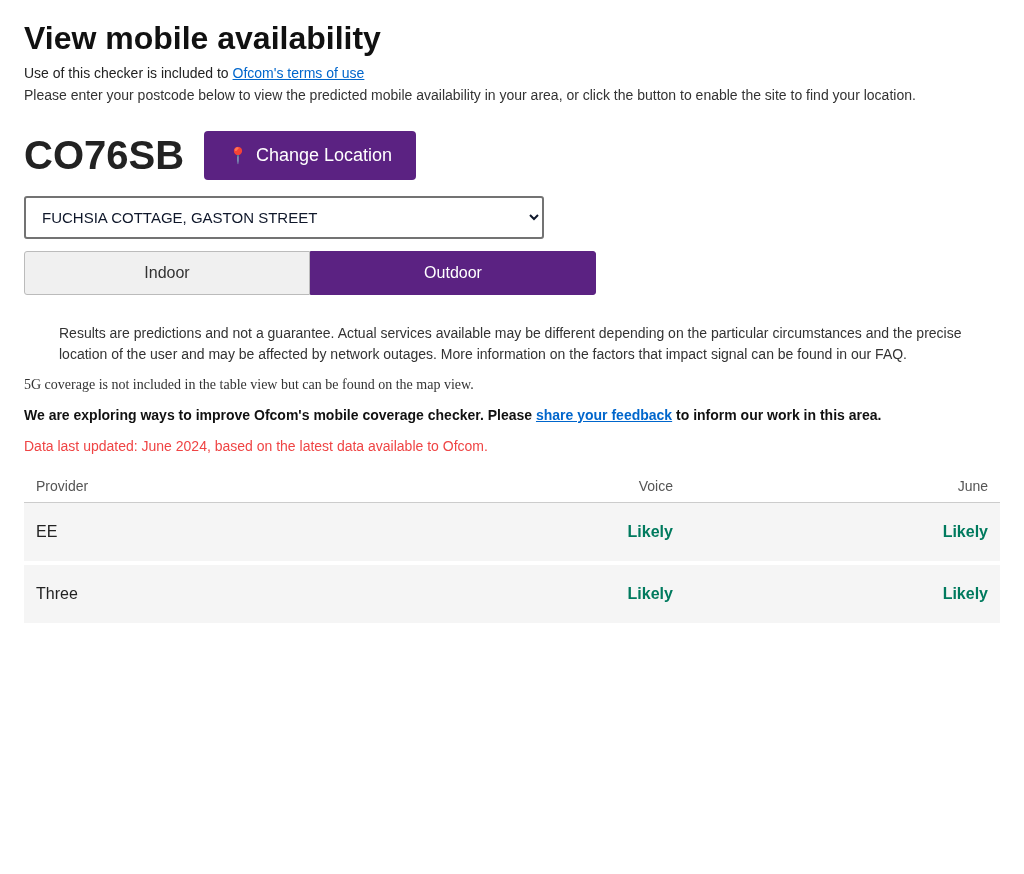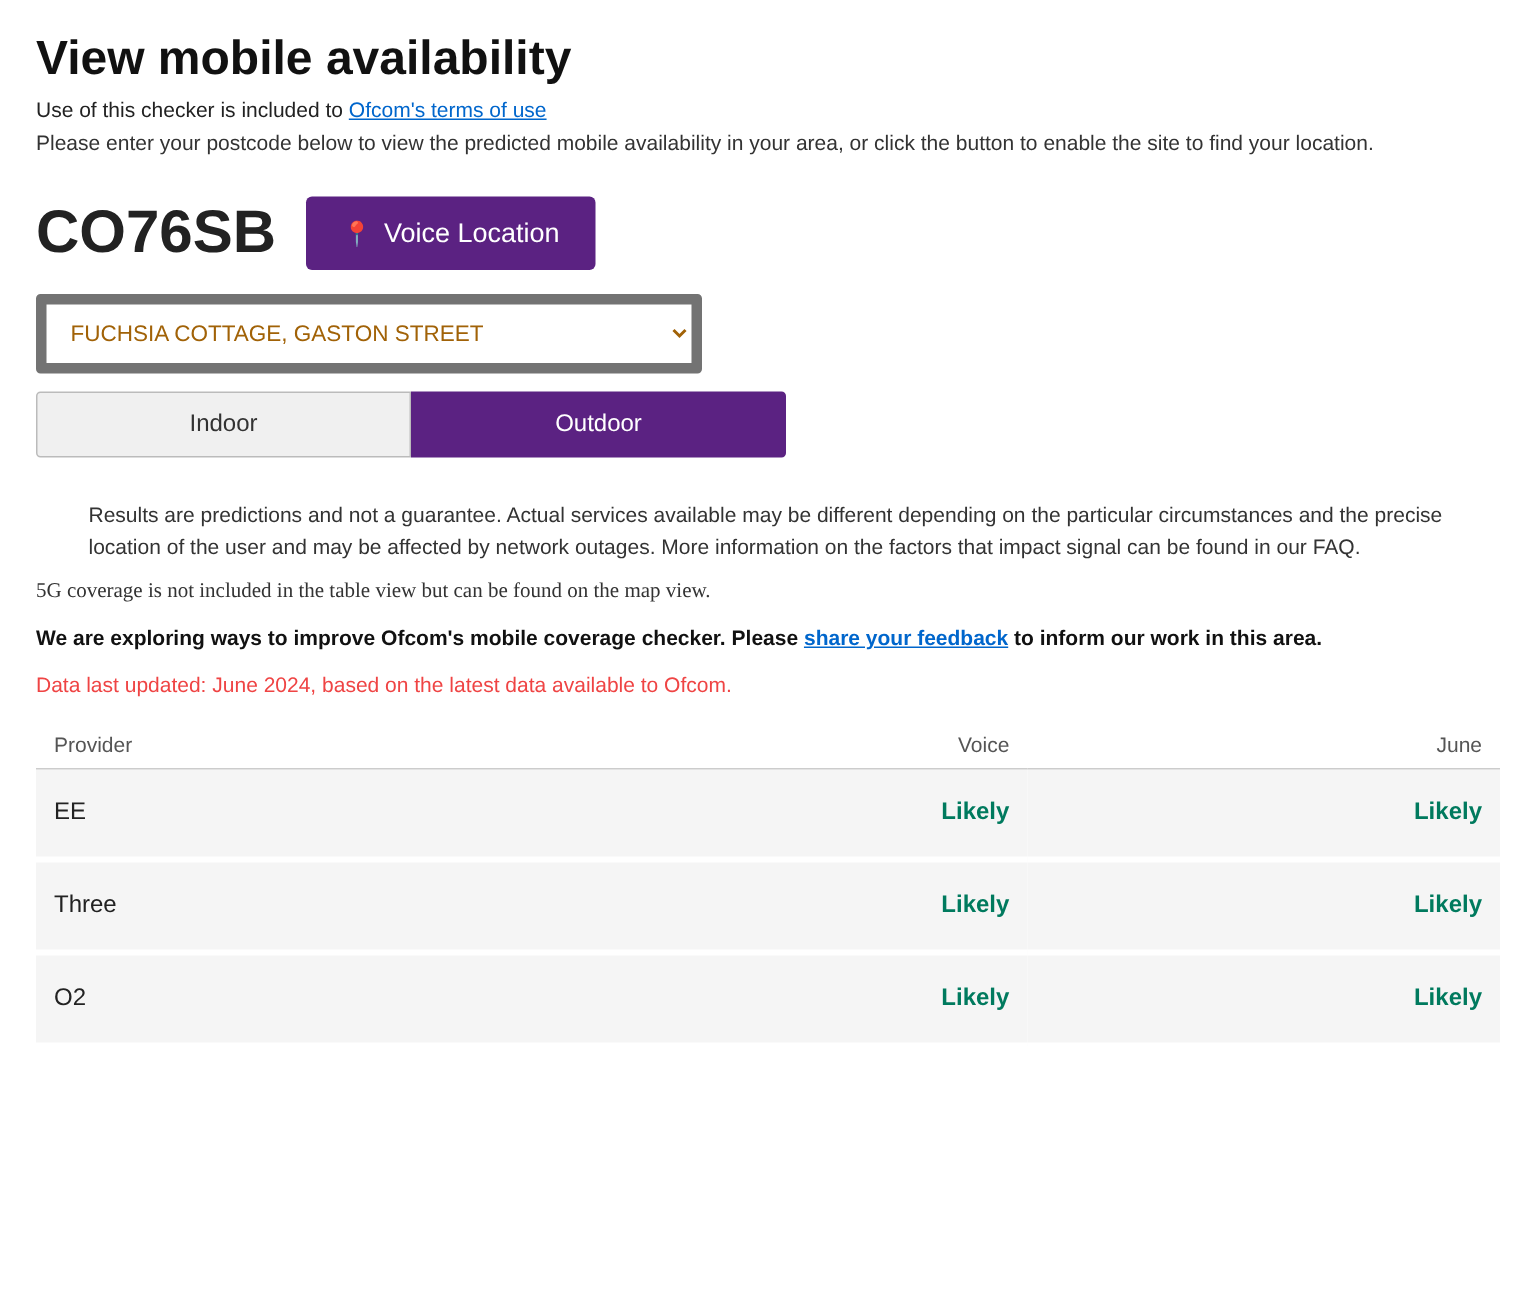--- a/index.html
+++ b/index.html
@@ -54,33 +54,33 @@
       cursor: pointer;
       border-radius: 4px;
       display: flex;
       align-items: center;
       gap: 8px;
     }
     .pin-icon {
       font-size: 16px;
     }
     .address-select {
-      width: 444px;
+      width: 520px;
       padding: 10px 12px;
       font-size: 15px;
-      border: 7px solid #737373;
+      border: 2px solid #737373;
       border-radius: 3px;
       background: #fff;
-      color: #a16207;
+      color: #0f172a;
       margin-bottom: 12px;
       appearance: auto;
     }
     .indoor-outdoor-row {
       display: flex;
-      width: 500px;
+      width: 572px;
       margin-bottom: 28px;
     }
     .indoor-btn {
       flex: 1;
       padding: 12px 0;
       font-size: 16px;
       border: 1px solid #bbb;
       background: #f0f0f0;
       color: #333;
       cursor: pointer;
@@ -180,21 +180,21 @@
 </p>
 
 
 <p class="intro-text">Please enter your postcode below to view the predicted mobile availability in your area, or click the button to enable the site to find your location.</p>
 
 
 <div class="location-row">
   <span class="postcode-display">CO76SB</span>
   <button class="change-location-btn">
     <span class="pin-icon">📍</span>
-    <span>Voice Location</span>
+    <span>Change Location</span>
   </button>
 </div>
 
 
 <select class="address-select">
   <option>FUCHSIA COTTAGE, GASTON STREET</option>
 </select>
 
 
 <div class="indoor-outdoor-row">
@@ -231,22 +231,17 @@
   <tr>
       <td class="provider-name">EE</td>
       <td class="right"><span class="likely">Likely</span></td>
       <td class="right"><span class="likely">Likely</span></td>
     </tr>
       <tr>
       <td class="provider-name">Three</td>
       <td class="right"><span class="likely">Likely</span></td>
       <td class="right"><span class="likely">Likely</span></td>
     </tr>
-      <tr>
-      <td class="provider-name">O2</td>
-      <td class="right"><span class="likely">Likely</span></td>
-      <td class="right"><span class="likely">Likely</span></td>
-    </tr>
     </tbody>
 </table>
 
 
 
 
 </body></html>

